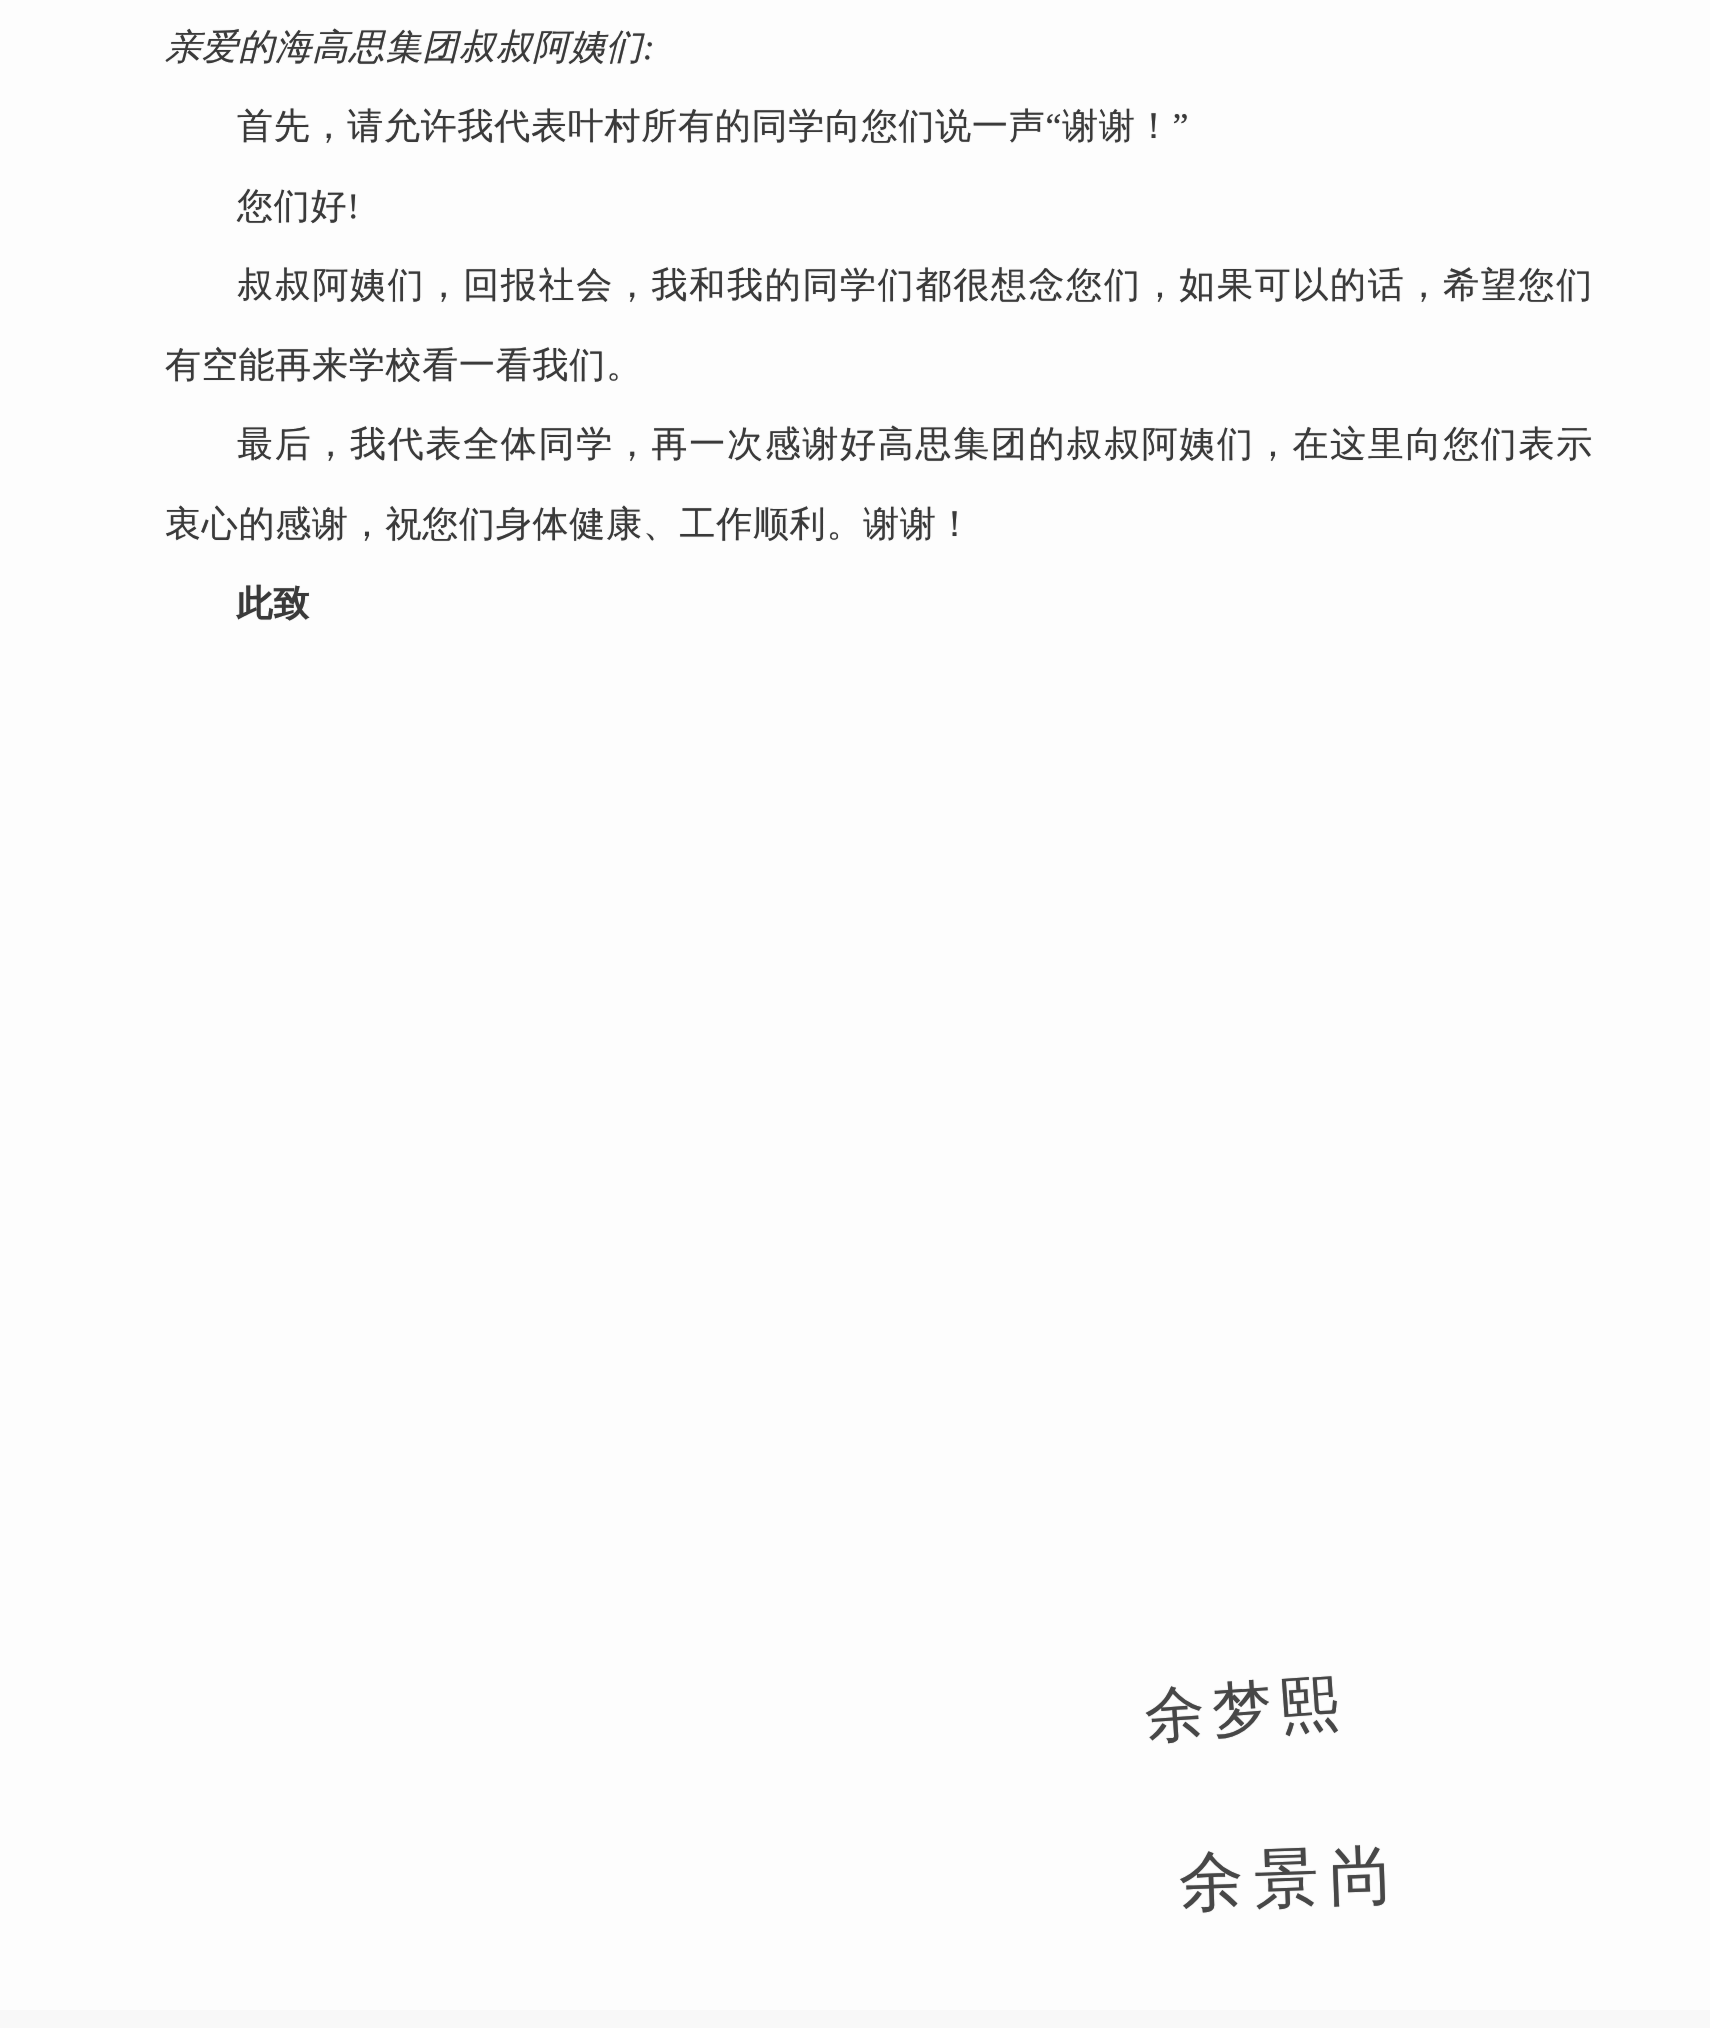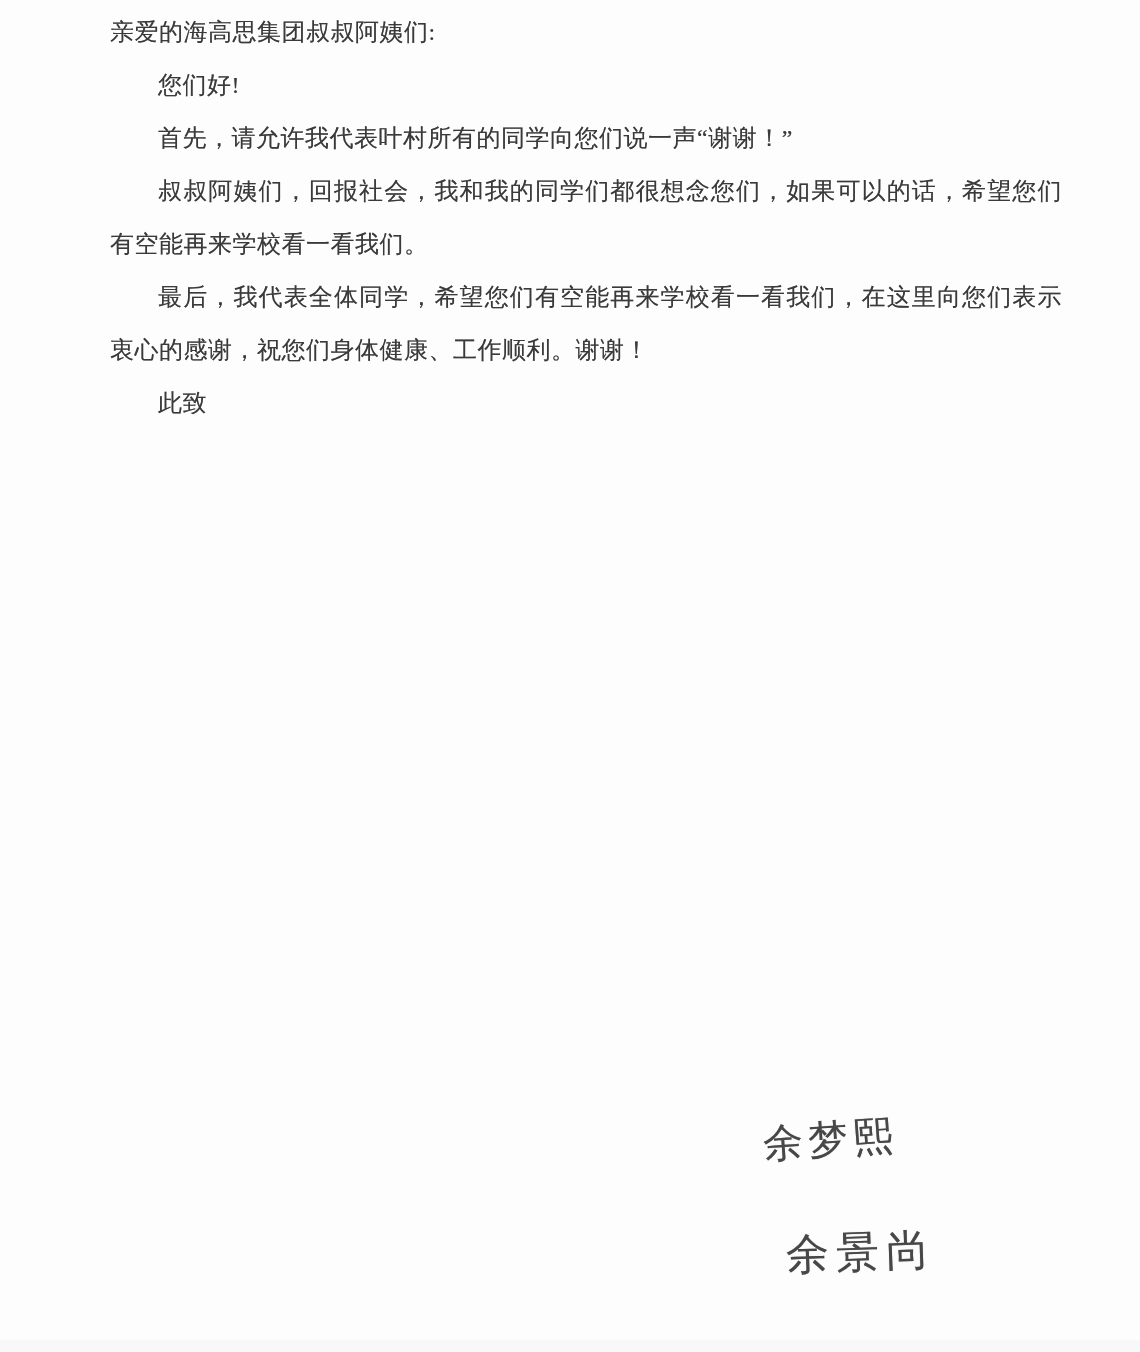--- a/index.html
+++ b/index.html
@@ -37,27 +37,29 @@
     letter-spacing: 0.5px;
     
     text-shadow: 0 0 0.6px rgba(70,70,70,0.55);
   }
   .letter p {
     margin: 0;
     padding: 0;
   }
   .salutation {
     text-indent: 0;
+    font-style: italic;
   }
   .para {
     text-indent: 2em;
   }
   .closing {
     text-indent: 2em;
     text-align: left;
+    font-weight: bold;
   }
   .signature {
     position: absolute;
     font-family: "Liberation Serif", serif;
     color: #474747;
     text-shadow: 0 0 0.7px rgba(60,60,60,0.6);
     white-space: nowrap;
   }
   .sig-1 {
     left: 763px;
@@ -73,22 +75,22 @@
     letter-spacing: 7px;
     transform: rotate(-2deg);
   }
 </style>
 </head>
 <body>
 
 <div class="page">
   <div class="letter">
     <p class="salutation">亲爱的海高思集团叔叔阿姨们:</p>
+    <p class="para">首先，请允许我代表叶村所有的同学向您们说一声“谢谢！”</p>
     <p class="para">您们好!</p>
-    <p class="para">首先，请允许我代表叶村所有的同学向您们说一声“谢谢！”</p>
     <p class="para">叔叔阿姨们，回报社会，我和我的同学们都很想念您们，如果可以的话，希望您们有空能再来学校看一看我们。</p>
-    <p class="para">最后，我代表全体同学，希望您们有空能再来学校看一看我们，在这里向您们表示衷心的感谢，祝您们身体健康、工作顺利。谢谢！</p>
+    <p class="para">最后，我代表全体同学，再一次感谢好高思集团的叔叔阿姨们，在这里向您们表示衷心的感谢，祝您们身体健康、工作顺利。谢谢！</p>
     <p class="closing">此致</p>
   </div>
 
   <div class="signature sig-1">余梦熙</div>
   <div class="signature sig-2">余景尚</div>
 </div>
 
 </body></html>

